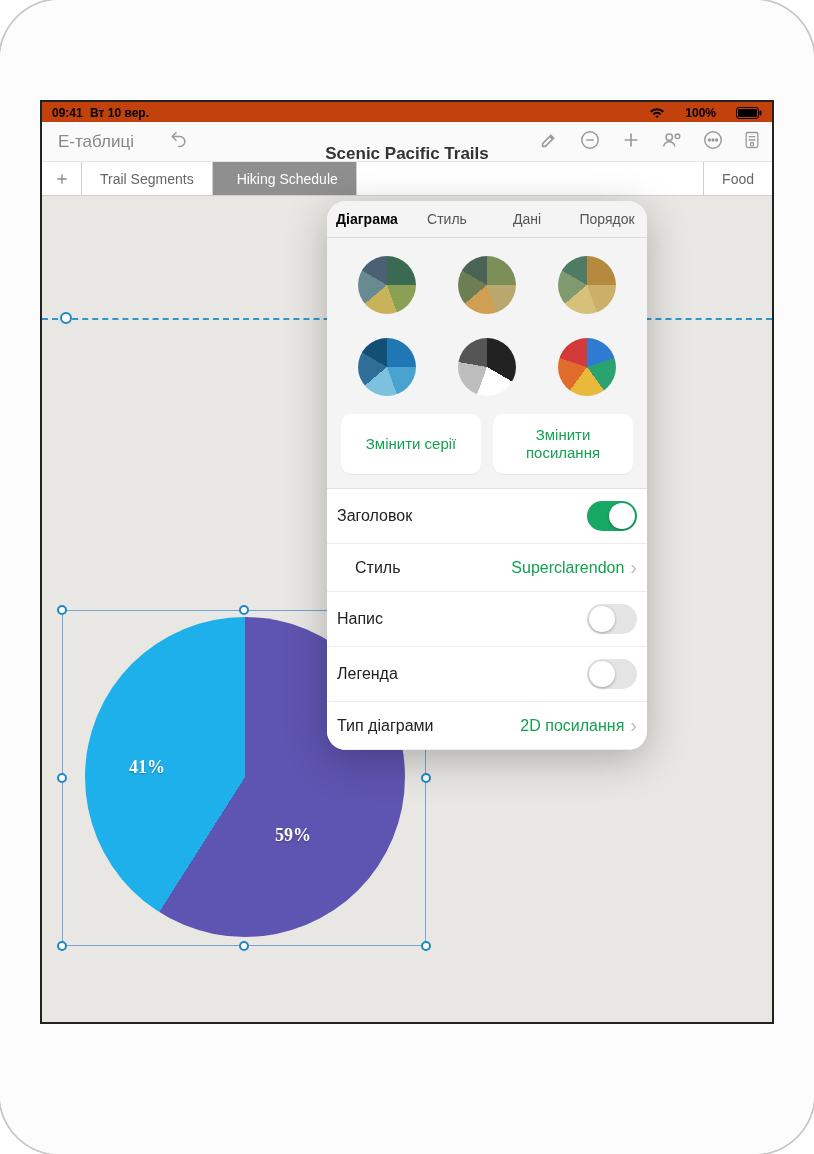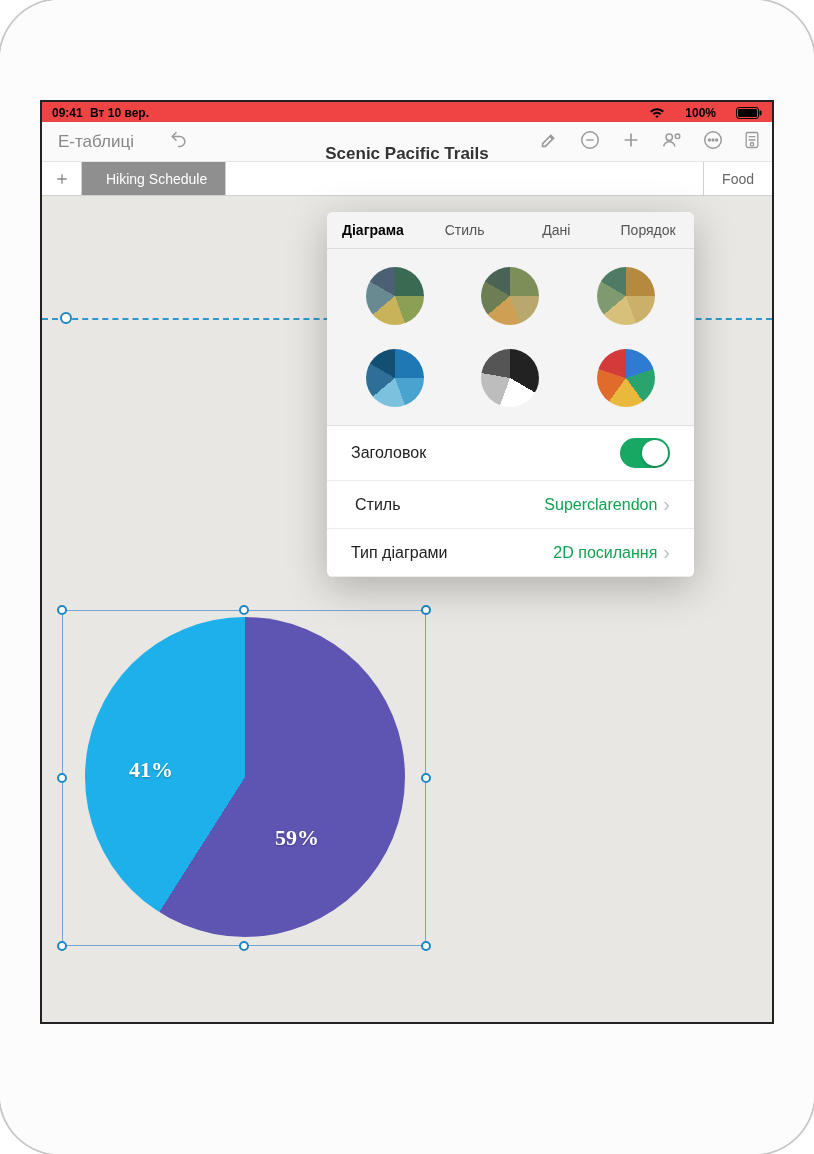--- a/index.html
+++ b/index.html
@@ -10,21 +10,21 @@
     position: absolute; inset: 0;
     border: 40px solid #fcfcfc;
     border-top-width: 100px;
     border-bottom-width: 130px;
     border-radius: 60px;
     box-shadow: inset 0 0 0 2px #d0d0d0, 0 0 0 2px #c8c8c8;
   }
   .screen {
     position: absolute;
     left: 40px; right: 40px; top: 100px; bottom: 130px;
-    background: #ef4444;
+    background: #c2410c;
     border: 2px solid #222;
     overflow: hidden;
   }
   .home-button {
     position: absolute;
     left: 50%; transform: translateX(-50%);
     bottom: 35px;
     width: 60px; height: 60px;
     border: 3px solid #d8d8d8;
     border-radius: 50%;
@@ -113,32 +113,32 @@
   }
   .sel-dot.tl{left:-6px;top:-6px}.sel-dot.tm{left:calc(50% - 5px);top:-6px}.sel-dot.tr{right:-6px;top:-6px}
   .sel-dot.ml{left:-6px;top:calc(50% - 5px)}.sel-dot.mr{right:-6px;top:calc(50% - 5px)}
   .sel-dot.bl{left:-6px;bottom:-6px}.sel-dot.bm{left:calc(50% - 5px);bottom:-6px}.sel-dot.br{right:-6px;bottom:-6px}
 
   .pie {
     position: absolute; left: 22px; top: 6px;
     width: 320px; height: 320px; border-radius: 50%;
     background: conic-gradient(#5e54b1 0deg 212.4deg, #1eb0ea 212.4deg 360deg);
   }
-  .pie .label { position: absolute; color: #fff; font-size: 22px; font-weight: 700;
+  .pie .label { position: absolute; color: #fff; font-size: 18px; font-weight: 700;
     font-family: Georgia, serif; text-shadow: 0 1px 2px rgba(0,0,0,0.3); }
   .pie .l59 { left: 190px; top: 208px; }
   .pie .l41 { left: 44px; top: 140px; }
 
   
   .popover {
     position: absolute;
-    left: 285px; top: 16px;
-    width: 367px;
+    left: 285px; top: 5px;
+    width: 320px;
     background: #f4f4f4;
-    border-radius: 6px;
+    border-radius: 19px;
     box-shadow: 0 10px 40px rgba(0,0,0,0.25);
     overflow: hidden;
     font-size: 16px;
     color: #222;
   }
   .popover::before {
     content: "";
     position: absolute; top: -9px; left: 150px;
     width: 18px; height: 18px; background: #f4f4f4;
     transform: rotate(45deg);
@@ -165,21 +165,21 @@
   .btnrow .pbtn {
     flex: 1; background: #fff; border: none; border-radius: 10px;
     padding: 12px 6px; font-size: 15px; color: #12a150;
     box-shadow: 0 1px 0 rgba(0,0,0,0.05);
     line-height: 1.2;
   }
 
   .list { background: #fff; border-top: 1px solid #e0e0e0; }
   .row {
     display: flex; align-items: center; justify-content: space-between;
-    padding: 12px 24px; border-bottom: 1px solid #ececec;
+    padding: 12px 10px; border-bottom: 1px solid #ececec;
     min-height: 46px;
   }
   .row.indent { padding-left: 28px; }
   .row .val { color: #12a150; display: flex; align-items: center; gap: 6px; }
   .chev { color: #c0c0c0; font-size: 20px; }
 
   .toggle { width: 50px; height: 30px; border-radius: 15px; position: relative; }
   .toggle .knob {
     position: absolute; top: 2px; width: 26px; height: 26px;
     border-radius: 50%; background: #fff; box-shadow: 0 1px 3px rgba(0,0,0,0.3);
@@ -288,20 +288,21 @@
       </span>
     </div>
   </div>
 
   <div class="sheettabs">
     <div class="addtab">
       <svg width="16" height="16" viewBox="0 0 24 24" fill="none" stroke="#888" stroke-width="2">
           <path d="M12 5v14M5 12h14"></path>
         </svg>
     </div>
+    <div class="tab">Trail Segments</div>
     <div class="tab active">Hiking Schedule</div>
     <div class="spacer"></div>
     <div class="tab last">Food</div>
   </div>
 
   <div class="canvas">
     <div class="ruler-line"></div>
     <div class="ruler-handle"></div>
 
 
@@ -330,36 +331,52 @@
 
       <div class="swatches">
         <div class="swatch" style="background:conic-gradient(#3a6b52 0 90deg,#8aa054 90deg 160deg,#c9b35a 160deg 230deg,#6a8a92 230deg 300deg,#4b6072 300deg 360deg)"></div>
         <div class="swatch" style="background:conic-gradient(#7d8f59 0 90deg,#b9a86d 90deg 160deg,#cfa054 160deg 230deg,#6e7e54 230deg 300deg,#4b6354 300deg 360deg)"></div>
         <div class="swatch" style="background:conic-gradient(#b58a3e 0 90deg,#cbb06a 90deg 160deg,#d7c07a 160deg 230deg,#7e9a6e 230deg 300deg,#4f7a64 300deg 360deg)"></div>
         <div class="swatch" style="background:conic-gradient(#1f77b4 0 90deg,#4aa3cf 90deg 160deg,#7cc2de 160deg 230deg,#2e6e97 230deg 300deg,#134e73 300deg 360deg)"></div>
         <div class="swatch" style="background:conic-gradient(#222 0 120deg,#ffffff 120deg 200deg,#bdbdbd 200deg 280deg,#555 280deg 360deg)"></div>
         <div class="swatch" style="background:conic-gradient(#2e7bd1 0 72deg,#2aa36f 72deg 144deg,#e9b93b 144deg 216deg,#e06b2b 216deg 288deg,#d33a3a 288deg 360deg)"></div>
       </div>
 
+      <div class="btnrow">
+        <button class="pbtn">Змінити серії</button>
+        <button class="pbtn">Змінити посилання</button>
+      </div>
 
       <div class="list">
         <div class="row">
           <span>Заголовок</span>
           <div class="toggle on">
               <div class="knob"></div>
             </div>
         </div>
         <div class="row indent">
           <span>Стиль</span>
           <span class="val">
             <span>Superclarendon</span>
             <span class="chev">›</span>
           </span>
         </div>
         <div class="row">
+          <span>Напис</span>
+          <div class="toggle off">
+              <div class="knob"></div>
+            </div>
+        </div>
+        <div class="row">
+          <span>Легенда</span>
+          <div class="toggle off">
+              <div class="knob"></div>
+            </div>
+        </div>
+        <div class="row">
           <span>Тип діаграми</span>
           <span class="val">
             <span>2D посилання</span>
             <span class="chev">›</span>
           </span>
         </div>
       </div>
     </div>
 
   </div>

